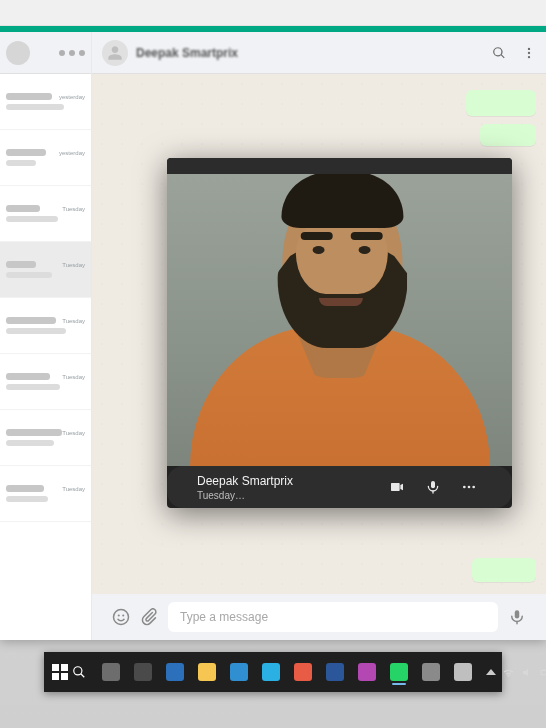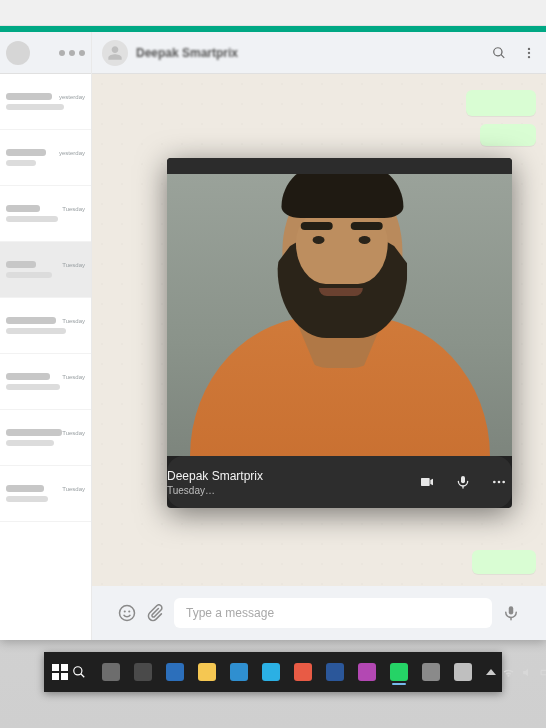--- a/index.html
+++ b/index.html
@@ -125,24 +125,24 @@
     overflow:hidden;
   }
   .bubble-out {
     position:absolute;
     background:#d9fdd3;
     border-radius:6px;
     box-shadow: 0 1px 0 rgba(0,0,0,0.05);
   }
 
   .chat-compose {
-    height: 54px;
+    height: 46px;
     background:#f0f2f5;
     display:flex; align-items:center; gap:10px;
-    padding: 0 26px;
+    padding: 0 20px;
   }
   .comp-ic { width:18px; height:18px; fill:#8a8a8a; flex-shrink:0; }
   .compose-input {
     flex:1;
     height: 30px;
     border-radius: 6px;
     background:#ffffff;
     border:none;
     padding: 0 12px;
     font-size: 12px;
@@ -167,24 +167,24 @@
     height: 16px;
     background:#2c2c2c;
   }
   .call-video {
     flex:1;
     position:relative;
     background:#6e7470;
     overflow:hidden;
   }
   .call-controls {
-    height: 52px;
+    height: 42px;
     background: #2d2d2d;
     display:flex; align-items:center;
-    padding: 0 0;
+    padding: 0 30px;
     gap: 10px;
     border-radius: 16px;
   }
   .call-left { display:flex; flex-direction:column; gap:2px; }
   .call-name { color:#f2f2f2; font-size:12px; font-weight:500; }
   .call-status { color:#bdbdbd; font-size:10px; }
   .call-spacer { flex:1; }
   .call-btn {
     width:26px; height:26px; display:flex; align-items:center; justify-content:center;
     cursor:pointer;

